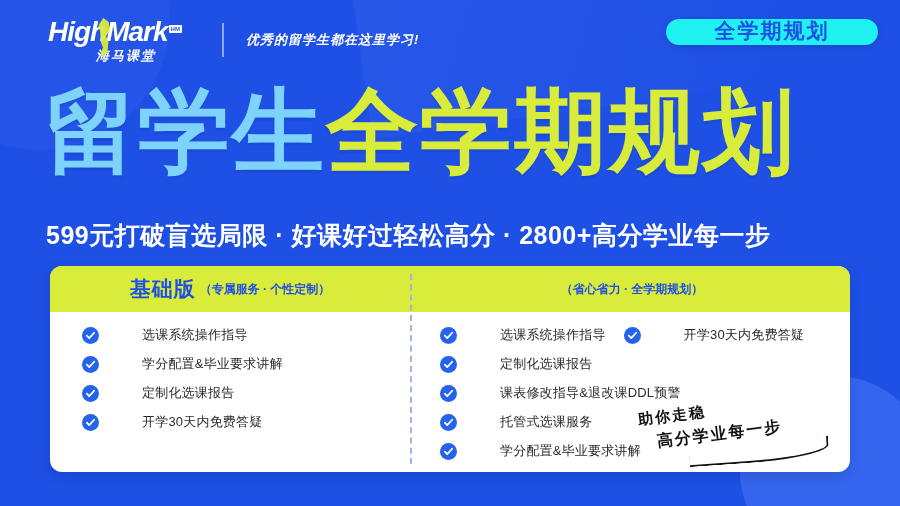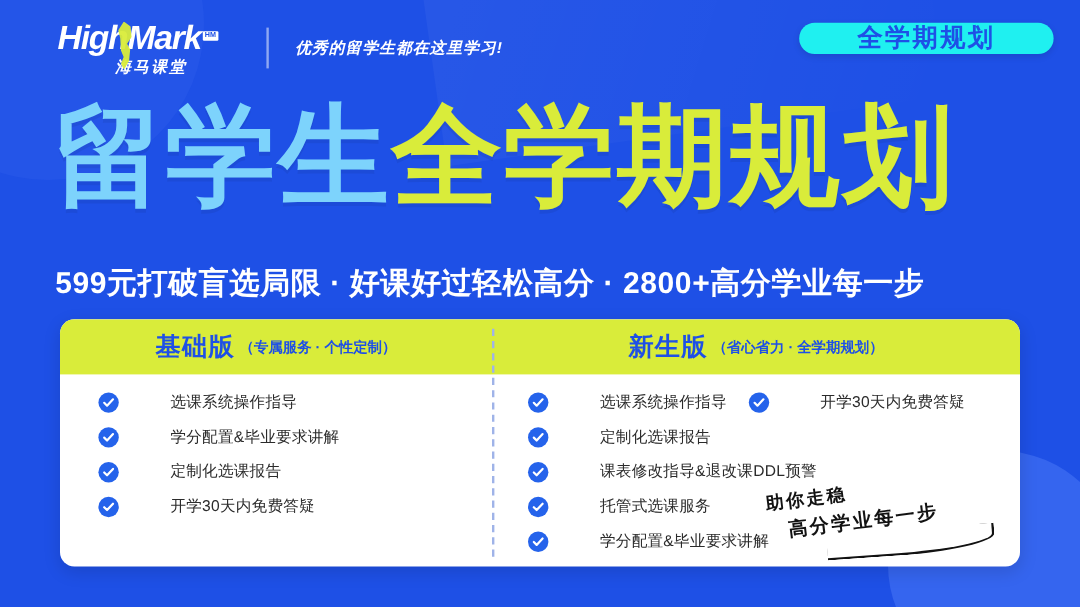--- a/index.html
+++ b/index.html
@@ -302,21 +302,20 @@
               </span>
               <span class="feat-text">开学30天内免费答疑</span>
             </div>
 
           </div>
         </div>
       </div>
 
       <div class="card-col right">
         <div class="col-title">
-          <span class="plan-name">新生版</span>
           <span class="plan-desc">（省心省力 · 全学期规划）</span>
         </div>
         <div class="feature-area">
           <div class="feat-grid">
 
             <div class="feat">
               <span class="check-icon">
                 <svg width="11" height="11" viewBox="0 0 12 12">
                     <path d="M2 6.2 L4.6 8.8 L10 3" fill="none" stroke="#ffffff" stroke-width="2" stroke-linecap="round" stroke-linejoin="round"></path>
                   </svg>

